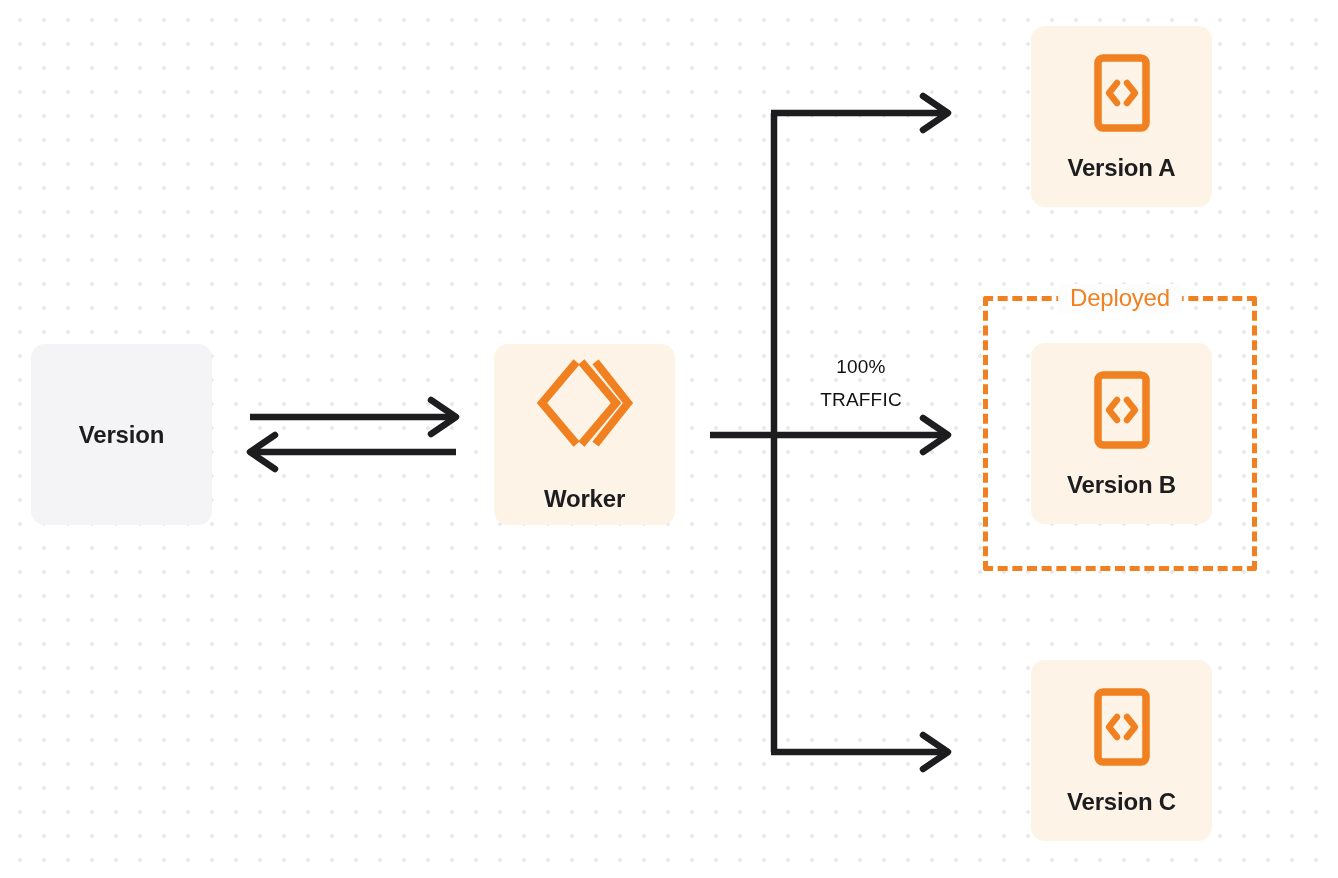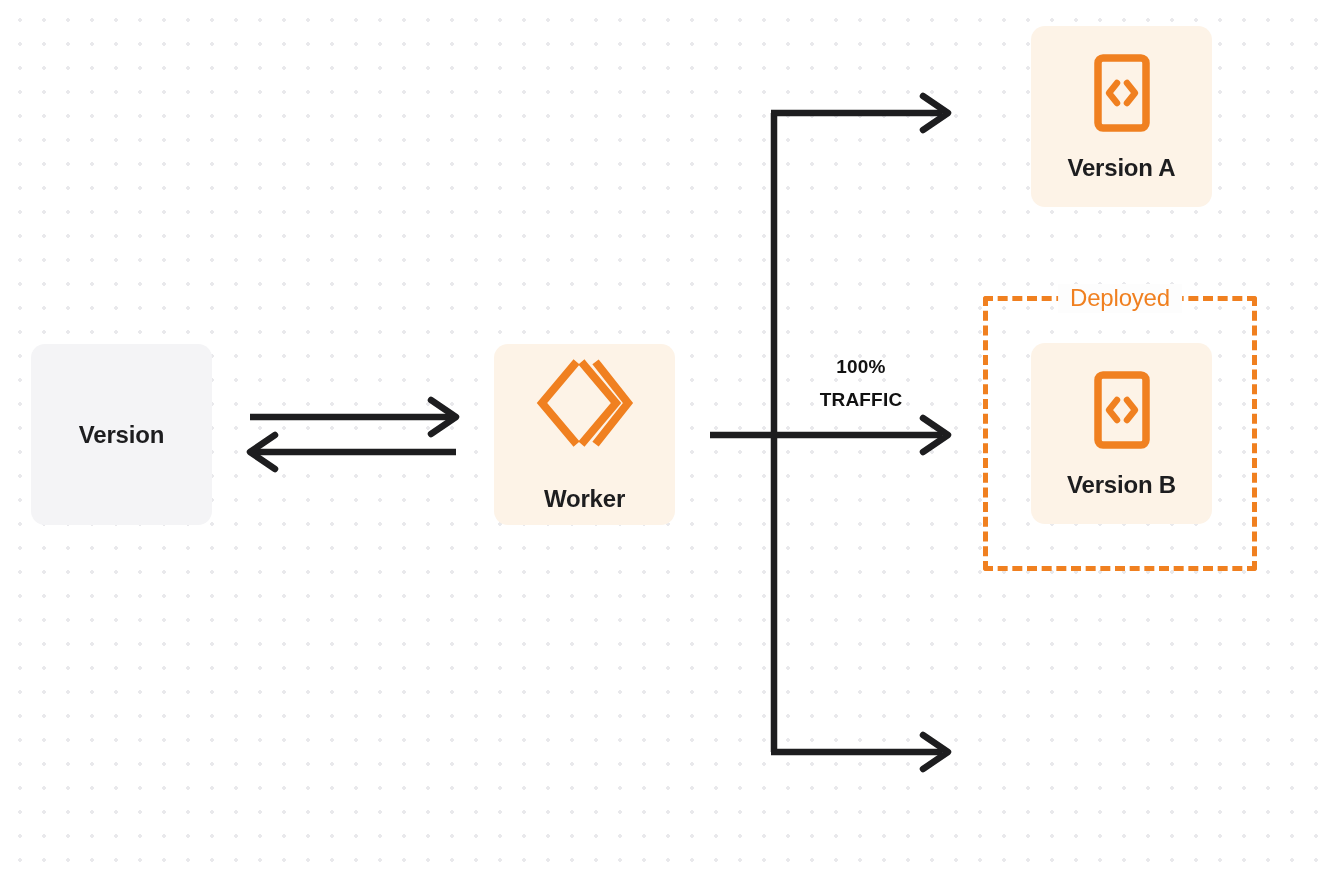--- a/index.html
+++ b/index.html
@@ -105,21 +105,21 @@
 
   
   #traffic-label {
     position: absolute;
     left: 806px;
     top: 350px;
     width: 110px;
     text-align: center;
     color: #111111;
     font-size: 19px;
-    font-weight: 700;
+    font-weight: 400;
     letter-spacing: 0.2px;
     line-height: 1.75;
     z-index: 4;
   }
   #traffic-label .traffic-pct { display: block; }
   #traffic-label .traffic-word { display: block; }
 
   
   #connectors {
     position: absolute;
@@ -198,14 +198,24 @@
     <span class="icon-wrap">
       <svg width="56" height="78" viewBox="0 0 56 78" xmlns="http://www.w3.org/2000/svg">
         <rect x="4" y="4" width="48" height="70" rx="5" ry="5" fill="none" stroke="#f08020" stroke-width="7.5"></rect>
         <path d="M23 29 L 15 39 L 23 49" fill="none" stroke="#f08020" stroke-width="6.5" stroke-linecap="round" stroke-linejoin="round"></path>
         <path d="M33 29 L 41 39 L 33 49" fill="none" stroke="#f08020" stroke-width="6.5" stroke-linecap="round" stroke-linejoin="round"></path>
       </svg>
     </span>
     <span class="node-label">Version B</span>
   </div>
 
+  <div class="node version-node" id="version-c-node">
+    <span class="icon-wrap">
+      <svg width="56" height="78" viewBox="0 0 56 78" xmlns="http://www.w3.org/2000/svg">
+        <rect x="4" y="4" width="48" height="70" rx="5" ry="5" fill="none" stroke="#f08020" stroke-width="7.5"></rect>
+        <path d="M23 29 L 15 39 L 23 49" fill="none" stroke="#f08020" stroke-width="6.5" stroke-linecap="round" stroke-linejoin="round"></path>
+        <path d="M33 29 L 41 39 L 33 49" fill="none" stroke="#f08020" stroke-width="6.5" stroke-linecap="round" stroke-linejoin="round"></path>
+      </svg>
+    </span>
+    <span class="node-label">Version C</span>
+  </div>
 
 </div>
 
 </body></html>

